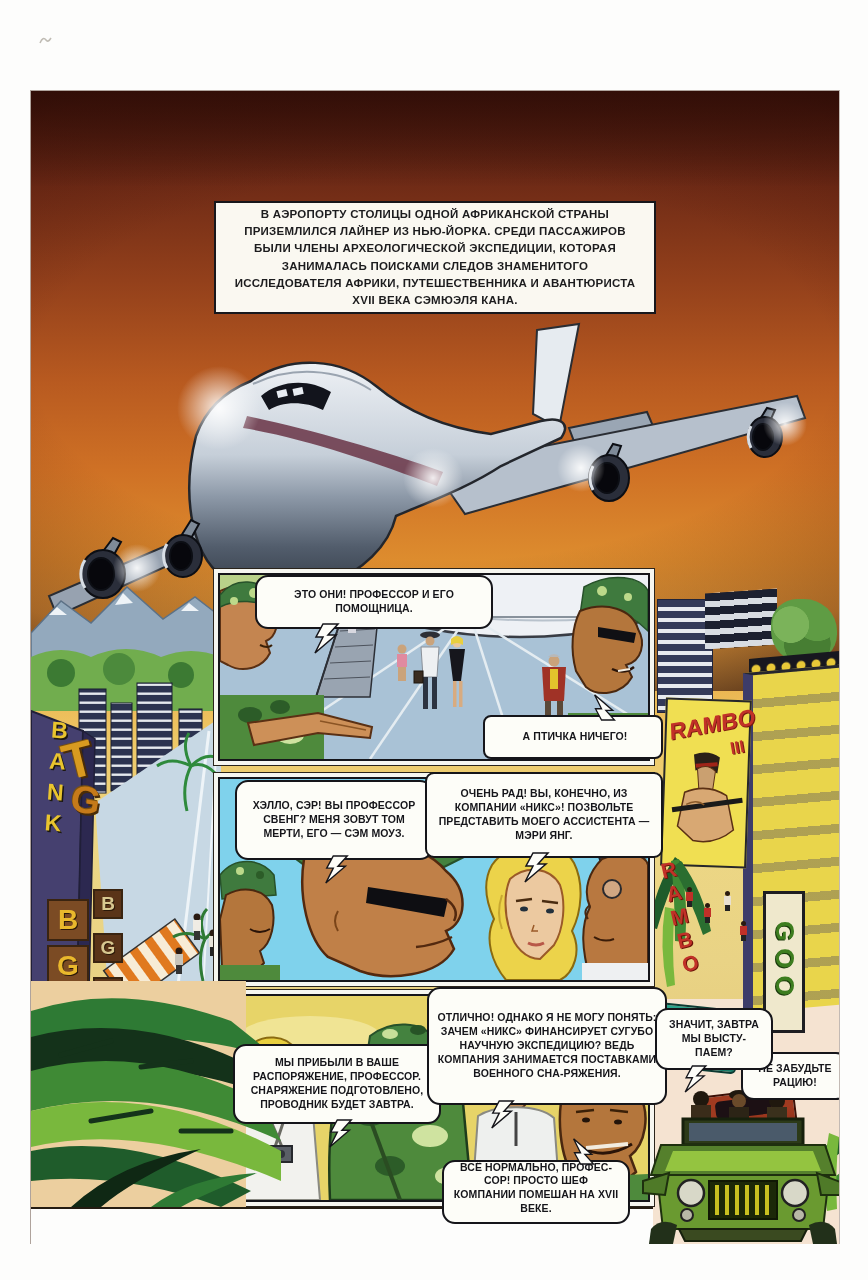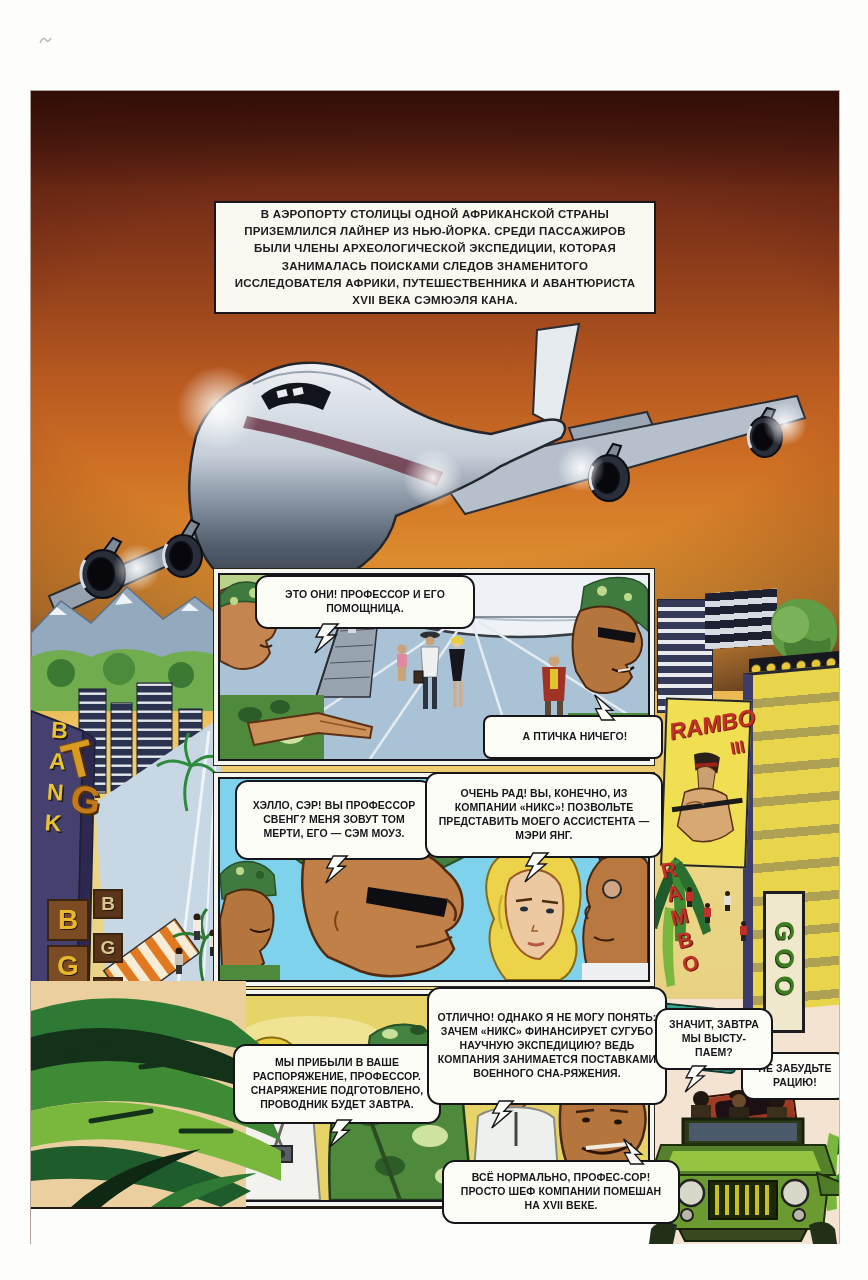--- a/index.html
+++ b/index.html
@@ -623,42 +623,42 @@
         <line x1="30" y1="74" x2="80" y2="60"></line>
           <line x1="110" y1="86" x2="160" y2="80"></line>
         <line x1="60" y1="140" x2="120" y2="130"></line>
           <line x1="150" y1="150" x2="200" y2="150"></line>
       </g>
     </svg>
 
     <div class="white-bottom"></div>
     <div class="vignette"></div>
 
-    <div class="bubble" style="left:224px;top:484px;width:220px;height:54px;">
+    <div class="bubble" style="left:224px;top:484px;width:238px;height:54px;">
       <span>ЭТО ОНИ! ПРОФЕССОР И ЕГО ПОМОЩНИЦА.</span>
       <svg class="tail" style="left:56px;bottom:-27px;" width="28" height="30" viewBox="0 0 28 30">
         <polygon points="10,0 25,0 15,11 23,11 2,29 10,13 3,13" fill="#fdfdf8" stroke="#15151a" stroke-width="1.5"></polygon>
       </svg>
     </div>
 
     <div class="bubble" style="left:452px;top:624px;width:180px;height:44px;border-radius:8px;padding-left:12px;">
       <span>А ПТИЧКА НИЧЕГО!</span>
       <svg class="tail" style="right:42px;top:-23px;transform:scaleY(-1);" width="28" height="26" viewBox="0 0 28 30">
         <polygon points="10,0 25,0 15,11 23,11 2,29 10,13 3,13" fill="#fdfdf8" stroke="#15151a" stroke-width="1.5"></polygon>
       </svg>
     </div>
 
     <div class="bubble" style="left:204px;top:689px;width:198px;height:80px;">
       <span>ХЭЛЛО, СЭР! ВЫ ПРОФЕССОР СВЕНГ? МЕНЯ ЗОВУТ ТОМ МЕРТИ, ЕГО — СЭМ МОУЗ.</span>
       <svg class="tail" style="left:86px;bottom:-26px;" width="28" height="28" viewBox="0 0 28 30">
         <polygon points="10,0 25,0 15,11 23,11 2,29 10,13 3,13" fill="#fdfdf8" stroke="#15151a" stroke-width="1.5"></polygon>
       </svg>
     </div>
 
-    <div class="bubble" style="left:394px;top:681px;width:238px;height:86px;">
+    <div class="bubble" style="left:394px;top:681px;width:238px;height:86px;border-radius:9px;">
       <span>ОЧЕНЬ РАД! ВЫ, КОНЕЧНО, ИЗ КОМПАНИИ «НИКС»! ПОЗВОЛЬТЕ ПРЕДСТАВИТЬ МОЕГО АССИСТЕНТА — МЭРИ ЯНГ.</span>
       <svg class="tail" style="left:96px;bottom:-27px;" width="28" height="30" viewBox="0 0 28 30">
         <polygon points="10,0 25,0 15,11 23,11 2,29 10,13 3,13" fill="#fdfdf8" stroke="#15151a" stroke-width="1.5"></polygon>
       </svg>
     </div>
 
     <div class="bubble" style="left:202px;top:953px;width:208px;height:80px;">
       <span>МЫ ПРИБЫЛИ В ВАШЕ РАСПОРЯЖЕНИЕ, ПРОФЕССОР. СНАРЯЖЕНИЕ ПОДГОТОВЛЕНО, ПРОВОДНИК БУДЕТ ЗАВТРА.</span>
       <svg class="tail" style="left:92px;bottom:-26px;" width="28" height="28" viewBox="0 0 28 30">
         <polygon points="10,0 25,0 15,11 23,11 2,29 10,13 3,13" fill="#fdfdf8" stroke="#15151a" stroke-width="1.5"></polygon>
@@ -677,21 +677,21 @@
     </div>
 
     <div class="bubble" style="left:624px;top:917px;width:118px;height:62px;">
       <span>ЗНАЧИТ, ЗАВТРА МЫ ВЫСТУ-ПАЕМ?</span>
       <svg class="tail" style="left:26px;bottom:-25px;" width="26" height="27" viewBox="0 0 28 30">
         <polygon points="10,0 25,0 15,11 23,11 2,29 10,13 3,13" fill="#fdfdf8" stroke="#15151a" stroke-width="1.5"></polygon>
       </svg>
     </div>
 
 
-    <div class="bubble" style="left:411px;top:1069px;width:238px;height:64px;z-index:44;">
+    <div class="bubble" style="left:411px;top:1069px;width:188px;height:64px;z-index:44;align-items:flex-end;">
       <span>ВСЁ НОРМАЛЬНО, ПРОФЕС-СОР! ПРОСТО ШЕФ КОМПАНИИ ПОМЕШАН НА XVII ВЕКЕ.</span>
       <svg class="tail" style="right:30px;top:-24px;transform:scaleY(-1);" width="28" height="26" viewBox="0 0 28 30">
         <polygon points="10,0 25,0 15,11 23,11 2,29 10,13 3,13" fill="#fdfdf8" stroke="#15151a" stroke-width="1.5"></polygon>
       </svg>
     </div>
 
   </div>
 </div>
 
 </body></html>

